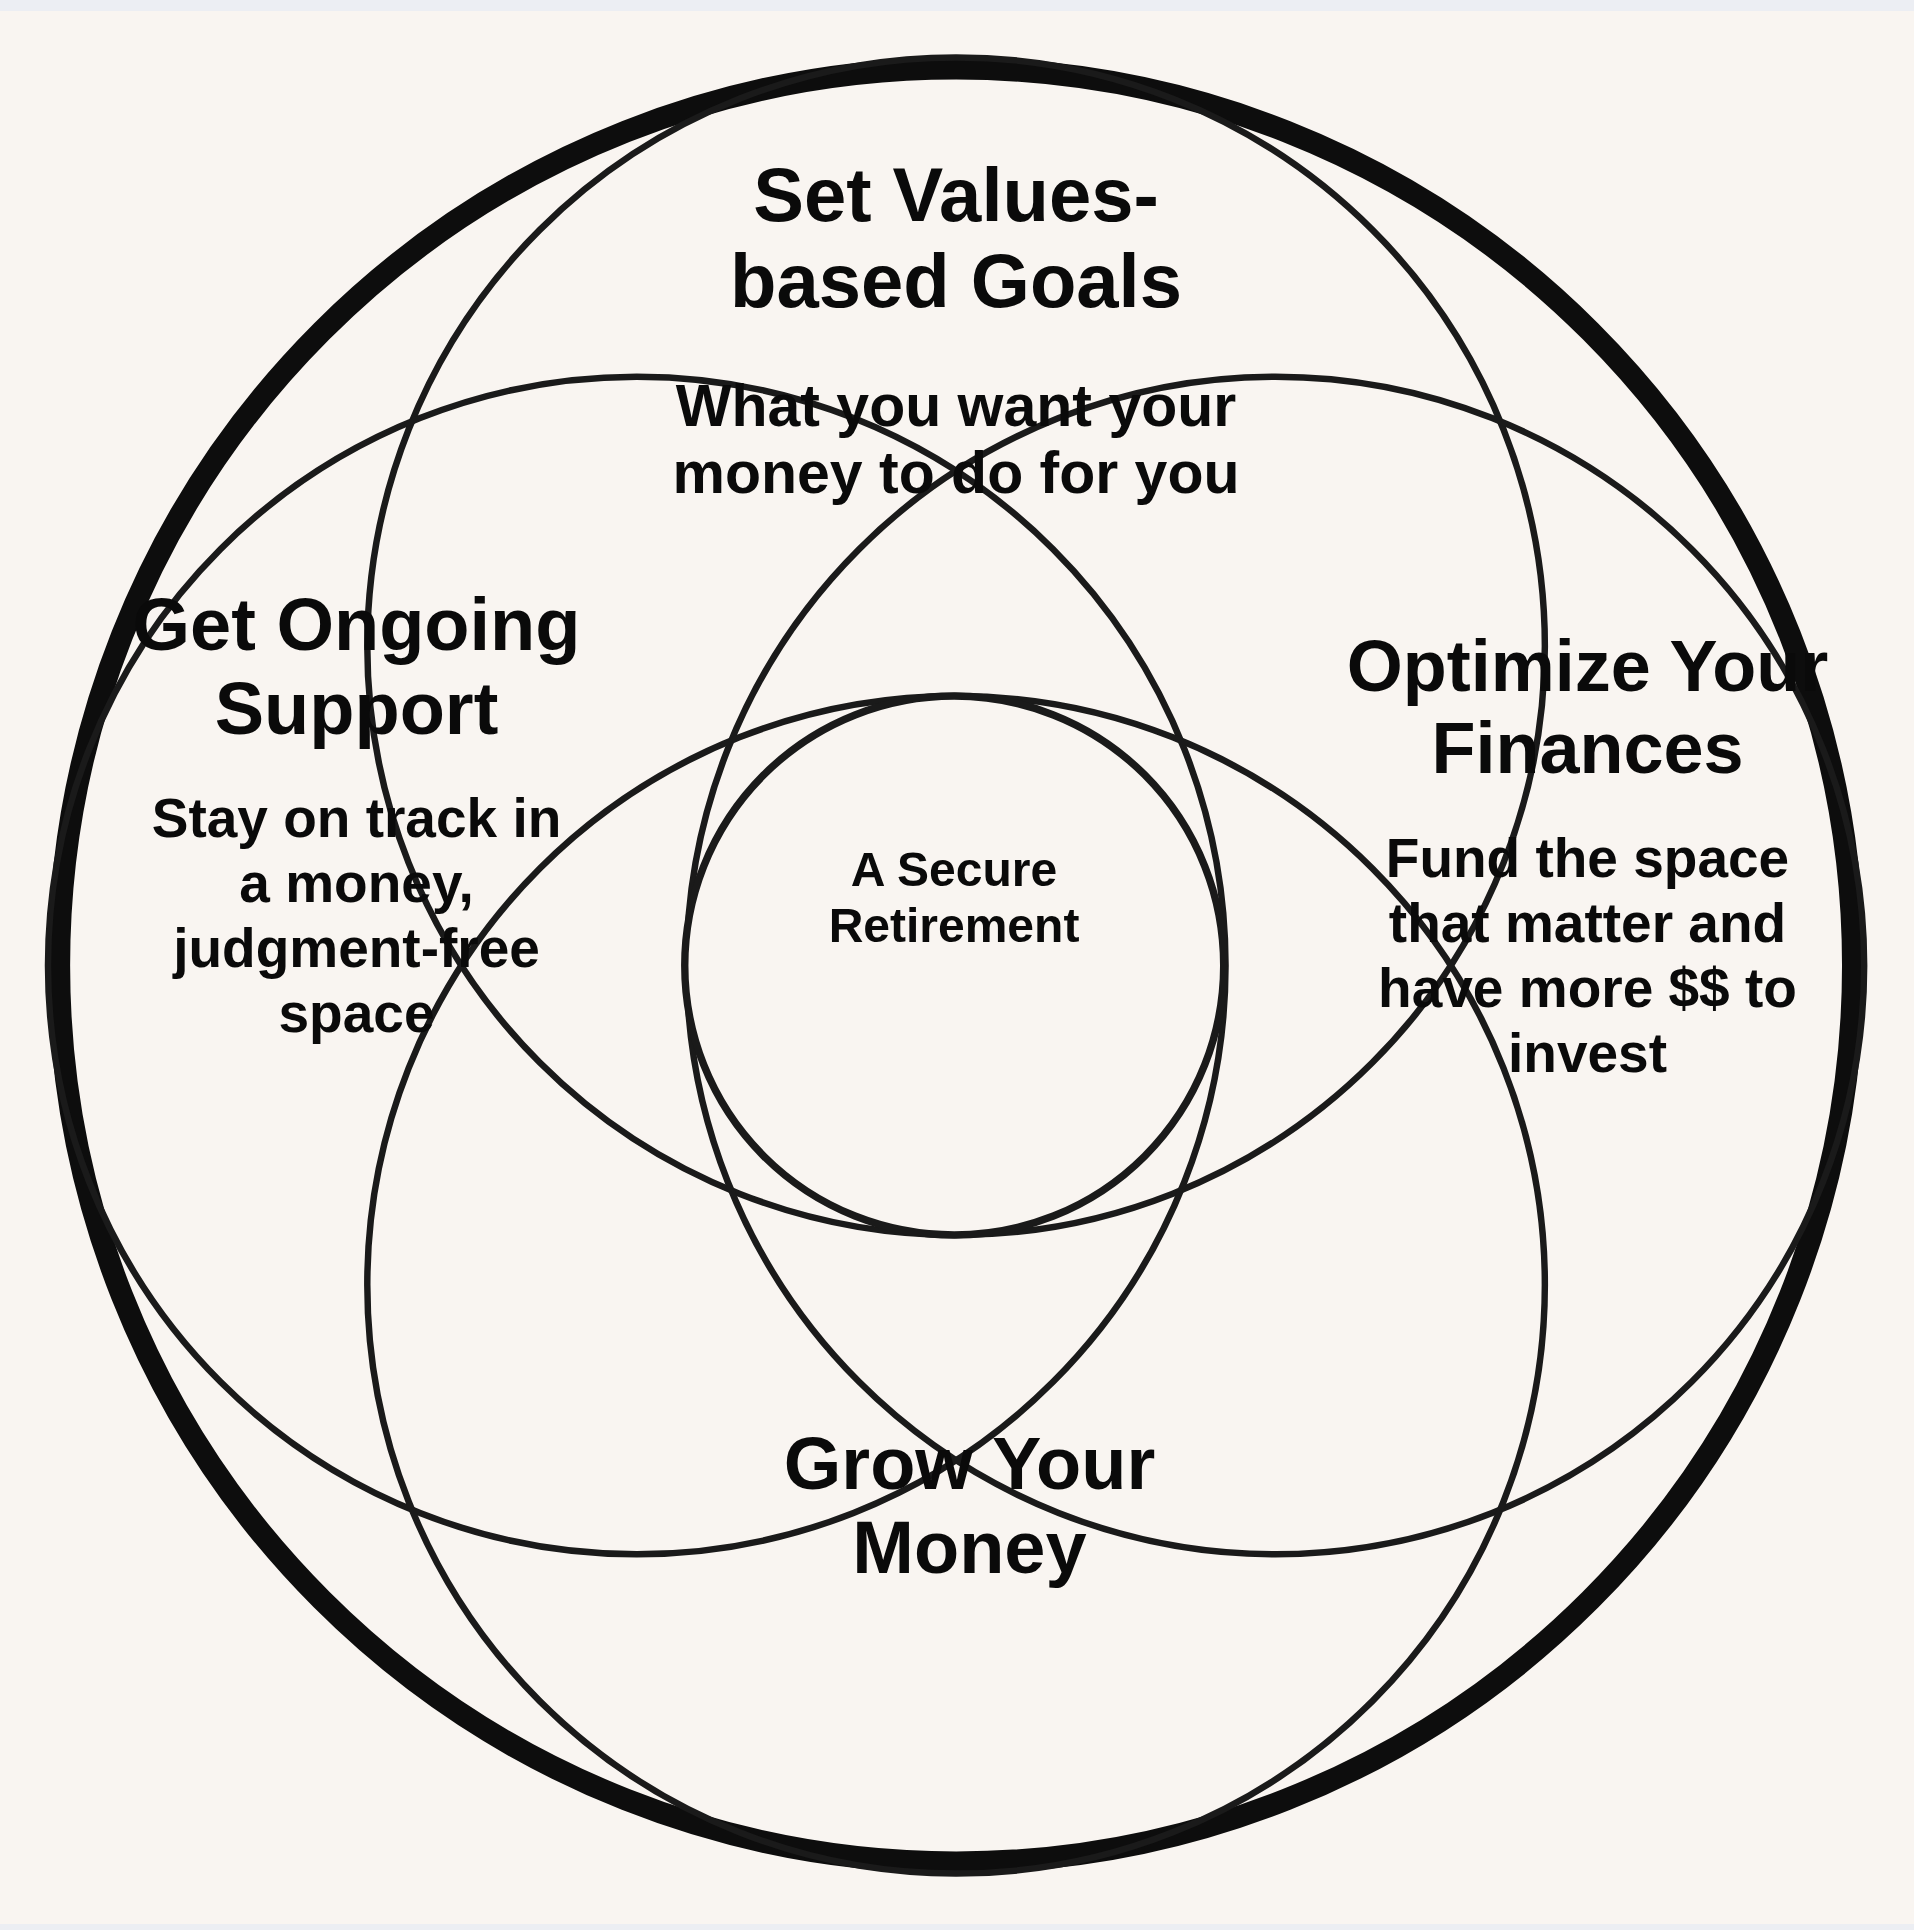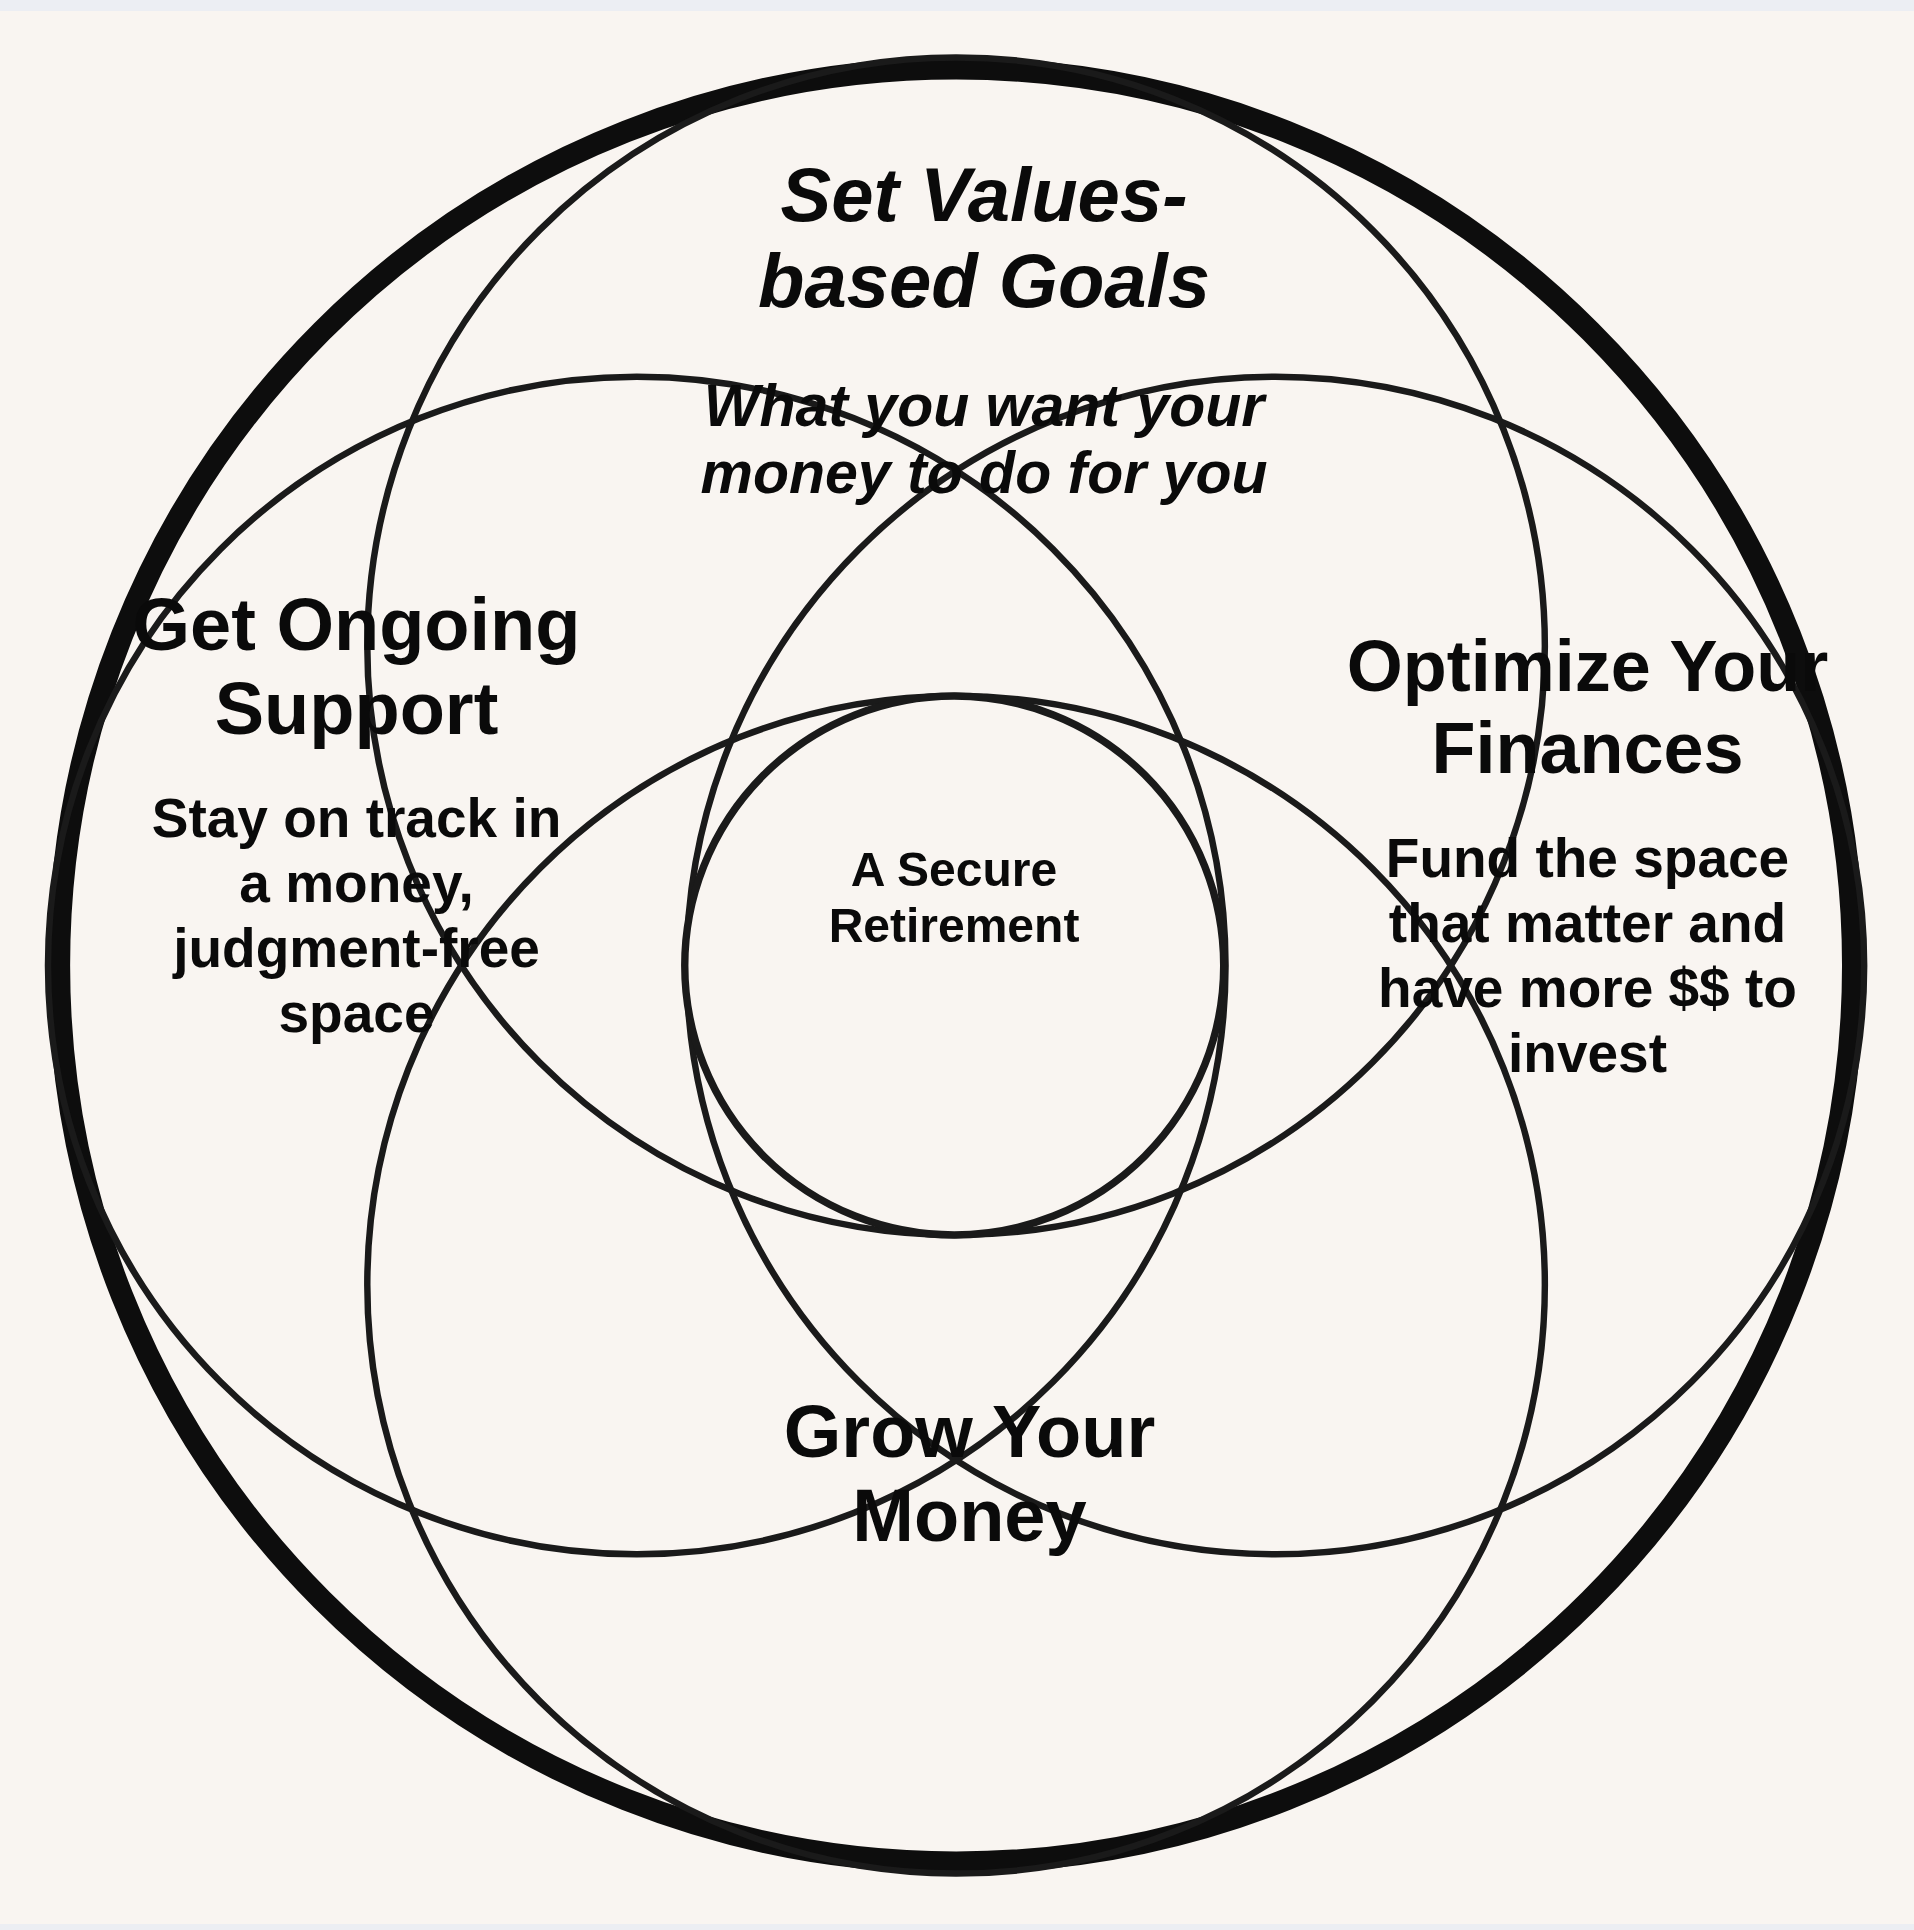--- a/index.html
+++ b/index.html
@@ -63,24 +63,23 @@
     left: 677px;
     top: 785px;
     width: 554px;
     font-size: 48px;
     font-weight: 600;
     line-height: 1.18;
   }
 
   
   #top-label {
-    left: 550px;
+    left: 522px;
     top: 137px;
     width: 868px;
-    font-style: italic;
   }
   #top-label .title { font-size: 76px; line-height: 1.13; }
   #top-label .sub { font-size: 59px; margin-top: 33px; line-height: 1.14; }
 
   
   #left-label {
     left: 52px;
     top: 568px;
     width: 609px;
   }
@@ -92,21 +91,21 @@
     left: 1292px;
     top: 611px;
     width: 591px;
   }
   #right-label .title { font-size: 72px; line-height: 1.13; }
   #right-label .sub { font-size: 55px; margin-top: 22px; line-height: 1.18; }
 
   
   #bottom-label {
     left: 674px;
-    top: 1375px;
+    top: 1407px;
     width: 591px;
   }
   #bottom-label .title { font-size: 74px; line-height: 1.13; }
   #bottom-label .sub { font-size: 55px; margin-top: 20px; line-height: 1.18; }
 </style>
 </head>
 <body>
 
 <div id="canvas">
 

